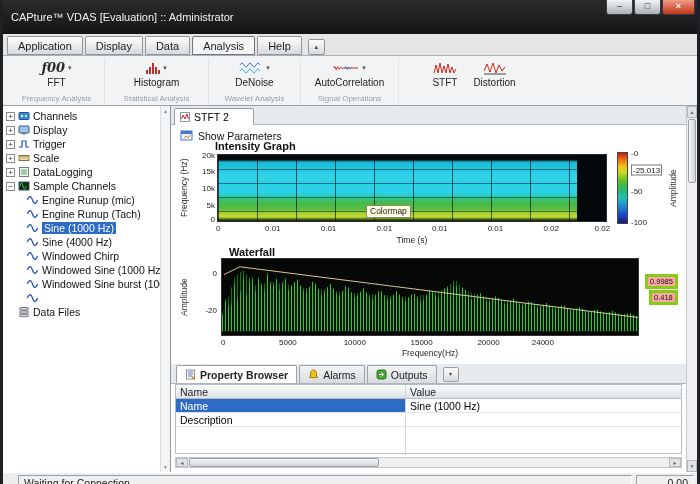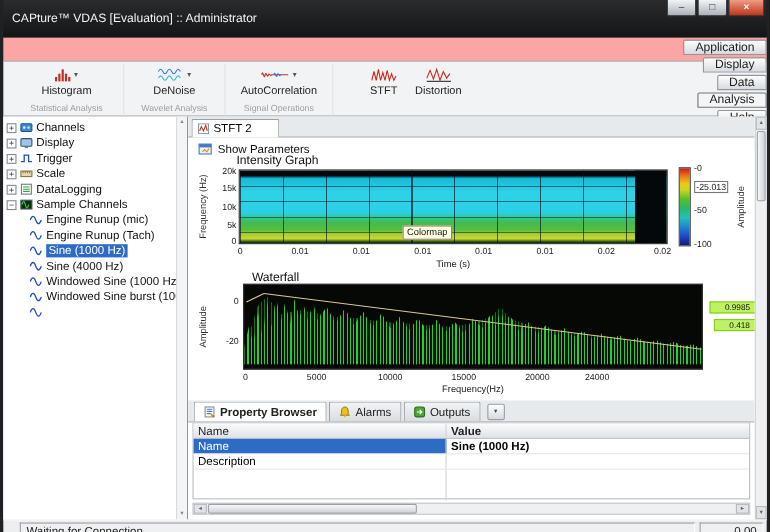--- a/index.html
+++ b/index.html
@@ -10,21 +10,21 @@
   
   .titlebar { height:34px; background:linear-gradient(#2a2b2d,#141517); color:#f2f2f2;
               display:flex; align-items:center; padding-left:8px; font-size:11px; position:relative; }
   .winbtns { position:absolute; top:0; right:2px; display:flex; gap:1px; }
   .winbtn { width:27px; height:15px; border:1px solid #3a3f44; border-top:none; border-radius:0 0 3px 3px;
             background:linear-gradient(#f2f5f7,#a9b1b7); color:#333; font-size:9px; line-height:13px;
             text-align:center; }
   .winbtn.close { width:33px; background:linear-gradient(#f09c84,#bf3318); color:#fff; font-weight:bold; }
 
   
-  .tabsrow { height:22px; background:#fca5a5; border-bottom:1px solid #aab0b6; display:flex; align-items:flex-end; padding:2px 0 0 4px; gap:2px;flex-direction:column; }
+  .tabsrow { height:22px; background:#e5e5e5; border-bottom:1px solid #aab0b6; display:flex; align-items:flex-end; padding:2px 0 0 4px; gap:2px; }
   .rtab { height:19px; padding:0 10px; font-size:11px; color:#222; border:1px solid #8f969c; border-radius:2px 2px 0 0;
           background:linear-gradient(#fdfdfe,#d7dbdf); display:flex; align-items:center; }
   .rtab.active { background:#f4f5f7; border-color:#6f767c; }
   .collapse-btn { width:17px; height:16px; margin-left:4px; border:1px solid #8f969c; border-radius:2px;
                   background:linear-gradient(#fdfdfe,#d7dbdf); font-size:7px; color:#444; text-align:center; line-height:14px; }
 
   
   .ribbon { height:50px; background:#f2f3f5; border-bottom:1px solid #9aa1a7; display:flex; padding:2px 4px 0 6px; }
   .rgroup { display:flex; flex-direction:column; border-right:1px solid #dfe3e6; }
   .rtools { flex:1; display:flex; justify-content:center; gap:16px; padding-top:1px; }
@@ -53,21 +53,21 @@
 
   
   .main { position:relative; width:515px; background:#fff; overflow:hidden; }
 
   .doctab-strip { position:absolute; top:0; left:0; right:0; height:19px; background:#e7eaec; border-bottom:1px solid #b0b6bb; }
   .doc-tab { position:absolute; left:3px; top:2px; height:17px; width:80px; background:#fff; border:1px solid #9aa0a6; border-bottom:none;
              border-radius:2px 2px 0 0; display:flex; align-items:center; gap:4px; padding-left:5px; font-size:10.5px; }
 
   .show-params { position:absolute; top:23px; left:9px; display:flex; align-items:center; gap:5px; font-size:10.5px; color:#111; }
 
-  .sec-title { position:absolute; font-size:11px; font-weight:normal; color:#111; }
+  .sec-title { position:absolute; font-size:11px; font-weight:bold; color:#111; }
   .vlabel { position:absolute; writing-mode:vertical-rl; transform:rotate(180deg); font-size:8.5px; color:#333; text-align:center; }
   .tick { position:absolute; font-size:8px; color:#222; }
 
   .int-plot { position:absolute; left:46px; top:48px; width:390px; height:68px; border:1px solid #2a2d30;
     background-image:
       linear-gradient(to right, rgba(0,0,0,0) 0 92.5%, #04080a 92.5%),
       repeating-linear-gradient(to right, rgba(8,18,24,.65) 0 1px, rgba(0,0,0,0) 1px 39px),
       repeating-linear-gradient(to bottom, rgba(8,18,24,.5) 0 1px, rgba(0,0,0,0) 1px 14px),
       linear-gradient(to bottom,
         #05090b 0%, #05090b 7%, #17b9d6 11%, #2ed3e8 30%, #2bd0e6 58%,
@@ -81,36 +81,36 @@
   .cb-ticks .tick { left:0; transform:translateY(-50%); }
   .cb-box { background:#fff; border:1px solid #777; padding:0 1px; }
 
   .wf-plot { position:absolute; left:50px; top:152px; width:418px; height:78px; background:#050805; border:1px solid #333; overflow:hidden; }
   .wf-layer { position:absolute; inset:0; }
   .wf-back { background:repeating-linear-gradient(90deg, #156f1e 0 1px, rgba(6,30,8,.25) 1px 3px);
     clip-path:polygon(0% 95%,1% 60%,3% 25%,5% 14%,8% 35%,12% 30%,16% 34%,20% 38%,25% 40%,30% 44%,35% 46%,40% 48%,45% 50%,50% 46%,54% 38%,56% 26%,58% 40%,62% 48%,66% 52%,70% 56%,75% 60%,80% 62%,85% 66%,90% 69%,95% 72%,100% 75%,100% 95%); }
   .wf-front { background:repeating-linear-gradient(90deg, #2fc838 0 1px, rgba(10,48,12,.15) 1px 3px);
     clip-path:polygon(0% 95%,0% 75%,1% 50%,2% 70%,3% 32%,4% 62%,5% 20%,6% 50%,7% 16%,8% 44%,9% 20%,10% 48%,11% 17%,12% 40%,13% 24%,14% 44%,15% 20%,16% 42%,18% 26%,20% 46%,22% 28%,24% 48%,26% 32%,28% 50%,30% 34%,32% 52%,34% 38%,36% 54%,38% 40%,40% 55%,42% 42%,44% 56%,46% 44%,48% 58%,50% 40%,52% 52%,54% 34%,55% 48%,56% 30%,57% 46%,58% 36%,60% 54%,62% 44%,64% 58%,66% 48%,68% 60%,70% 52%,72% 62%,74% 55%,76% 64%,78% 58%,80% 66%,82% 60%,84% 68%,86% 63%,88% 70%,90% 66%,92% 72%,94% 68%,96% 74%,98% 71%,100% 76%,100% 95%); }
   .wf-svg { position:absolute; inset:0; width:100%; height:100%; }
-  .cursor-box { position:absolute; background:#bef264; border:1px solid #84cc16; font-size:7.5px; color:#111; padding:0 13px; line-height:9px; }
+  .cursor-box { position:absolute; background:#fca5a5; border:3px solid #84cc16; font-size:7.5px; color:#111; padding:0 2px; line-height:9px; }
 
   
   .bottom-tabs { position:absolute; top:258px; left:0; right:0; height:20px; background:#e7eaec; border-bottom:1px solid #b0b6bb;
                  display:flex; align-items:flex-end; padding-left:5px; gap:2px; }
   .btab { height:18px; display:flex; align-items:center; gap:4px; padding:0 8px; font-size:10.5px; color:#222;
           border:1px solid #9aa0a6; border-bottom:none; border-radius:2px 2px 0 0; background:linear-gradient(#f2f4f6,#d9dde1); }
   .btab.active { background:#fff; font-weight:bold; }
   .btab-dd { width:16px; height:15px; margin-left:4px; margin-bottom:1px; border:1px solid #9aa0a6; border-radius:2px;
              background:linear-gradient(#fdfdfe,#d7dbdf); font-size:6px; color:#444; text-align:center; line-height:13px; }
 
   .ptable { position:absolute; top:278px; left:4px; width:507px; height:70px; border:1px solid #b8bdc3; background:#fff; font-size:10.5px; }
   .prow { display:flex; height:14px; line-height:14px; }
   .phead { background:linear-gradient(#fbfcfd,#dee2e6); border-bottom:1px solid #b8bdc3; color:#222; }
   .pc-name { width:230px; padding-left:4px; border-right:1px solid #cfd4d9; overflow:hidden; white-space:nowrap; }
-  .pc-val  { flex:1; padding-left:4px; overflow:hidden; white-space:nowrap;font-weight:bold; }
+  .pc-val  { flex:1; padding-left:4px; overflow:hidden; white-space:nowrap; }
   .prow.data { border-bottom:1px solid #e4e7ea; }
   .cell-sel { background:#2e6bc5; color:#fff; }
 
   .hscroll { position:absolute; top:351px; left:4px; width:507px; height:11px; background:#eef0f2; border:1px solid #c4c9ce; display:flex; }
   .hs-arrow { width:12px; font-size:5px; color:#666; text-align:center; line-height:9px; background:#e0e4e7; border:1px solid #b5bac0; }
   .hs-thumb { width:190px; margin:0 1px; background:linear-gradient(#f6f8f9,#cfd4d9); border:1px solid #9aa0a6; border-radius:2px; }
   .hs-track { flex:1; }
 
   
   .vscroll { width:11px; background:#eef0f2; border-left:1px solid #c4c9ce; display:flex; flex-direction:column; }
@@ -143,20 +143,32 @@
   <div class="tabsrow">
     <div class="rtab">Application</div>
     <div class="rtab">Display</div>
     <div class="rtab">Data</div>
     <div class="rtab active">Analysis</div>
     <div class="rtab">Help</div>
     <div class="collapse-btn">▴</div>
   </div>
 
   <div class="ribbon">
+    <div class="rgroup" style="width:96px">
+      <div class="rtools">
+        <div class="rtool">
+          <div class="rtool-top">
+            <span class="fft-glyph">ƒ00</span>
+            <span class="dd">▾</span>
+          </div>
+          <div class="rtool-label">FFT</div>
+        </div>
+      </div>
+      <div class="rgroup-label">Frequency Analysis</div>
+    </div>
 
     <div class="rgroup" style="width:104px">
       <div class="rtools">
         <div class="rtool">
           <div class="rtool-top">
             <span class="hbars">
                 <span style="height:4px"></span>
                 <span style="height:7px"></span>
                 <span style="height:11px"></span>
                 <span style="height:7px"></span>
@@ -330,36 +342,54 @@
               </svg>
             </span>
           <span>Sine (4000 Hz)</span>
         </div>
         <div class="titem child">
           <span>
               <svg width="12" height="10">
                 <path d="M0.5,5 C2,0.5 4,0.5 5.5,5 C7,9.5 9,9.5 10.5,5" stroke="#1f4fc0" fill="none" stroke-width="1.2"></path>
               </svg>
             </span>
+          <span>Windowed Chirp</span>
+        </div>
+        <div class="titem child">
+          <span>
+              <svg width="12" height="10">
+                <path d="M0.5,5 C2,0.5 4,0.5 5.5,5 C7,9.5 9,9.5 10.5,5" stroke="#1f4fc0" fill="none" stroke-width="1.2"></path>
+              </svg>
+            </span>
           <span>Windowed Sine (1000 Hz)</span>
         </div>
         <div class="titem child">
           <span>
               <svg width="12" height="10">
                 <path d="M0.5,5 C2,0.5 4,0.5 5.5,5 C7,9.5 9,9.5 10.5,5" stroke="#1f4fc0" fill="none" stroke-width="1.2"></path>
               </svg>
             </span>
           <span>Windowed Sine burst (100</span>
         </div>
         <div class="titem child">
           <span>
               <svg width="12" height="10">
                 <path d="M0.5,5 C2,0.5 4,0.5 5.5,5 C7,9.5 9,9.5 10.5,5" stroke="#1f4fc0" fill="none" stroke-width="1.2"></path>
               </svg>
             </span>
+        </div>
+        <div class="titem mid">
+          <span>
+              <svg width="12" height="12">
+                <rect x="1.5" y="1.5" width="9" height="2.6" rx="1.3" fill="#c8ced4" stroke="#7a8086"></rect>
+                <rect x="1.5" y="4.8" width="9" height="2.6" rx="1.3" fill="#c8ced4" stroke="#7a8086"></rect>
+                <rect x="1.5" y="8.1" width="9" height="2.6" rx="1.3" fill="#c8ced4" stroke="#7a8086"></rect>
+              </svg>
+            </span>
+          <span>Data Files</span>
         </div>
       </div>
       <div class="tree-scroll">
         <div class="tsarrow">▲</div>
         <div class="tsarrow">▼</div>
       </div>
     </div>
 
     <div class="main">
 

